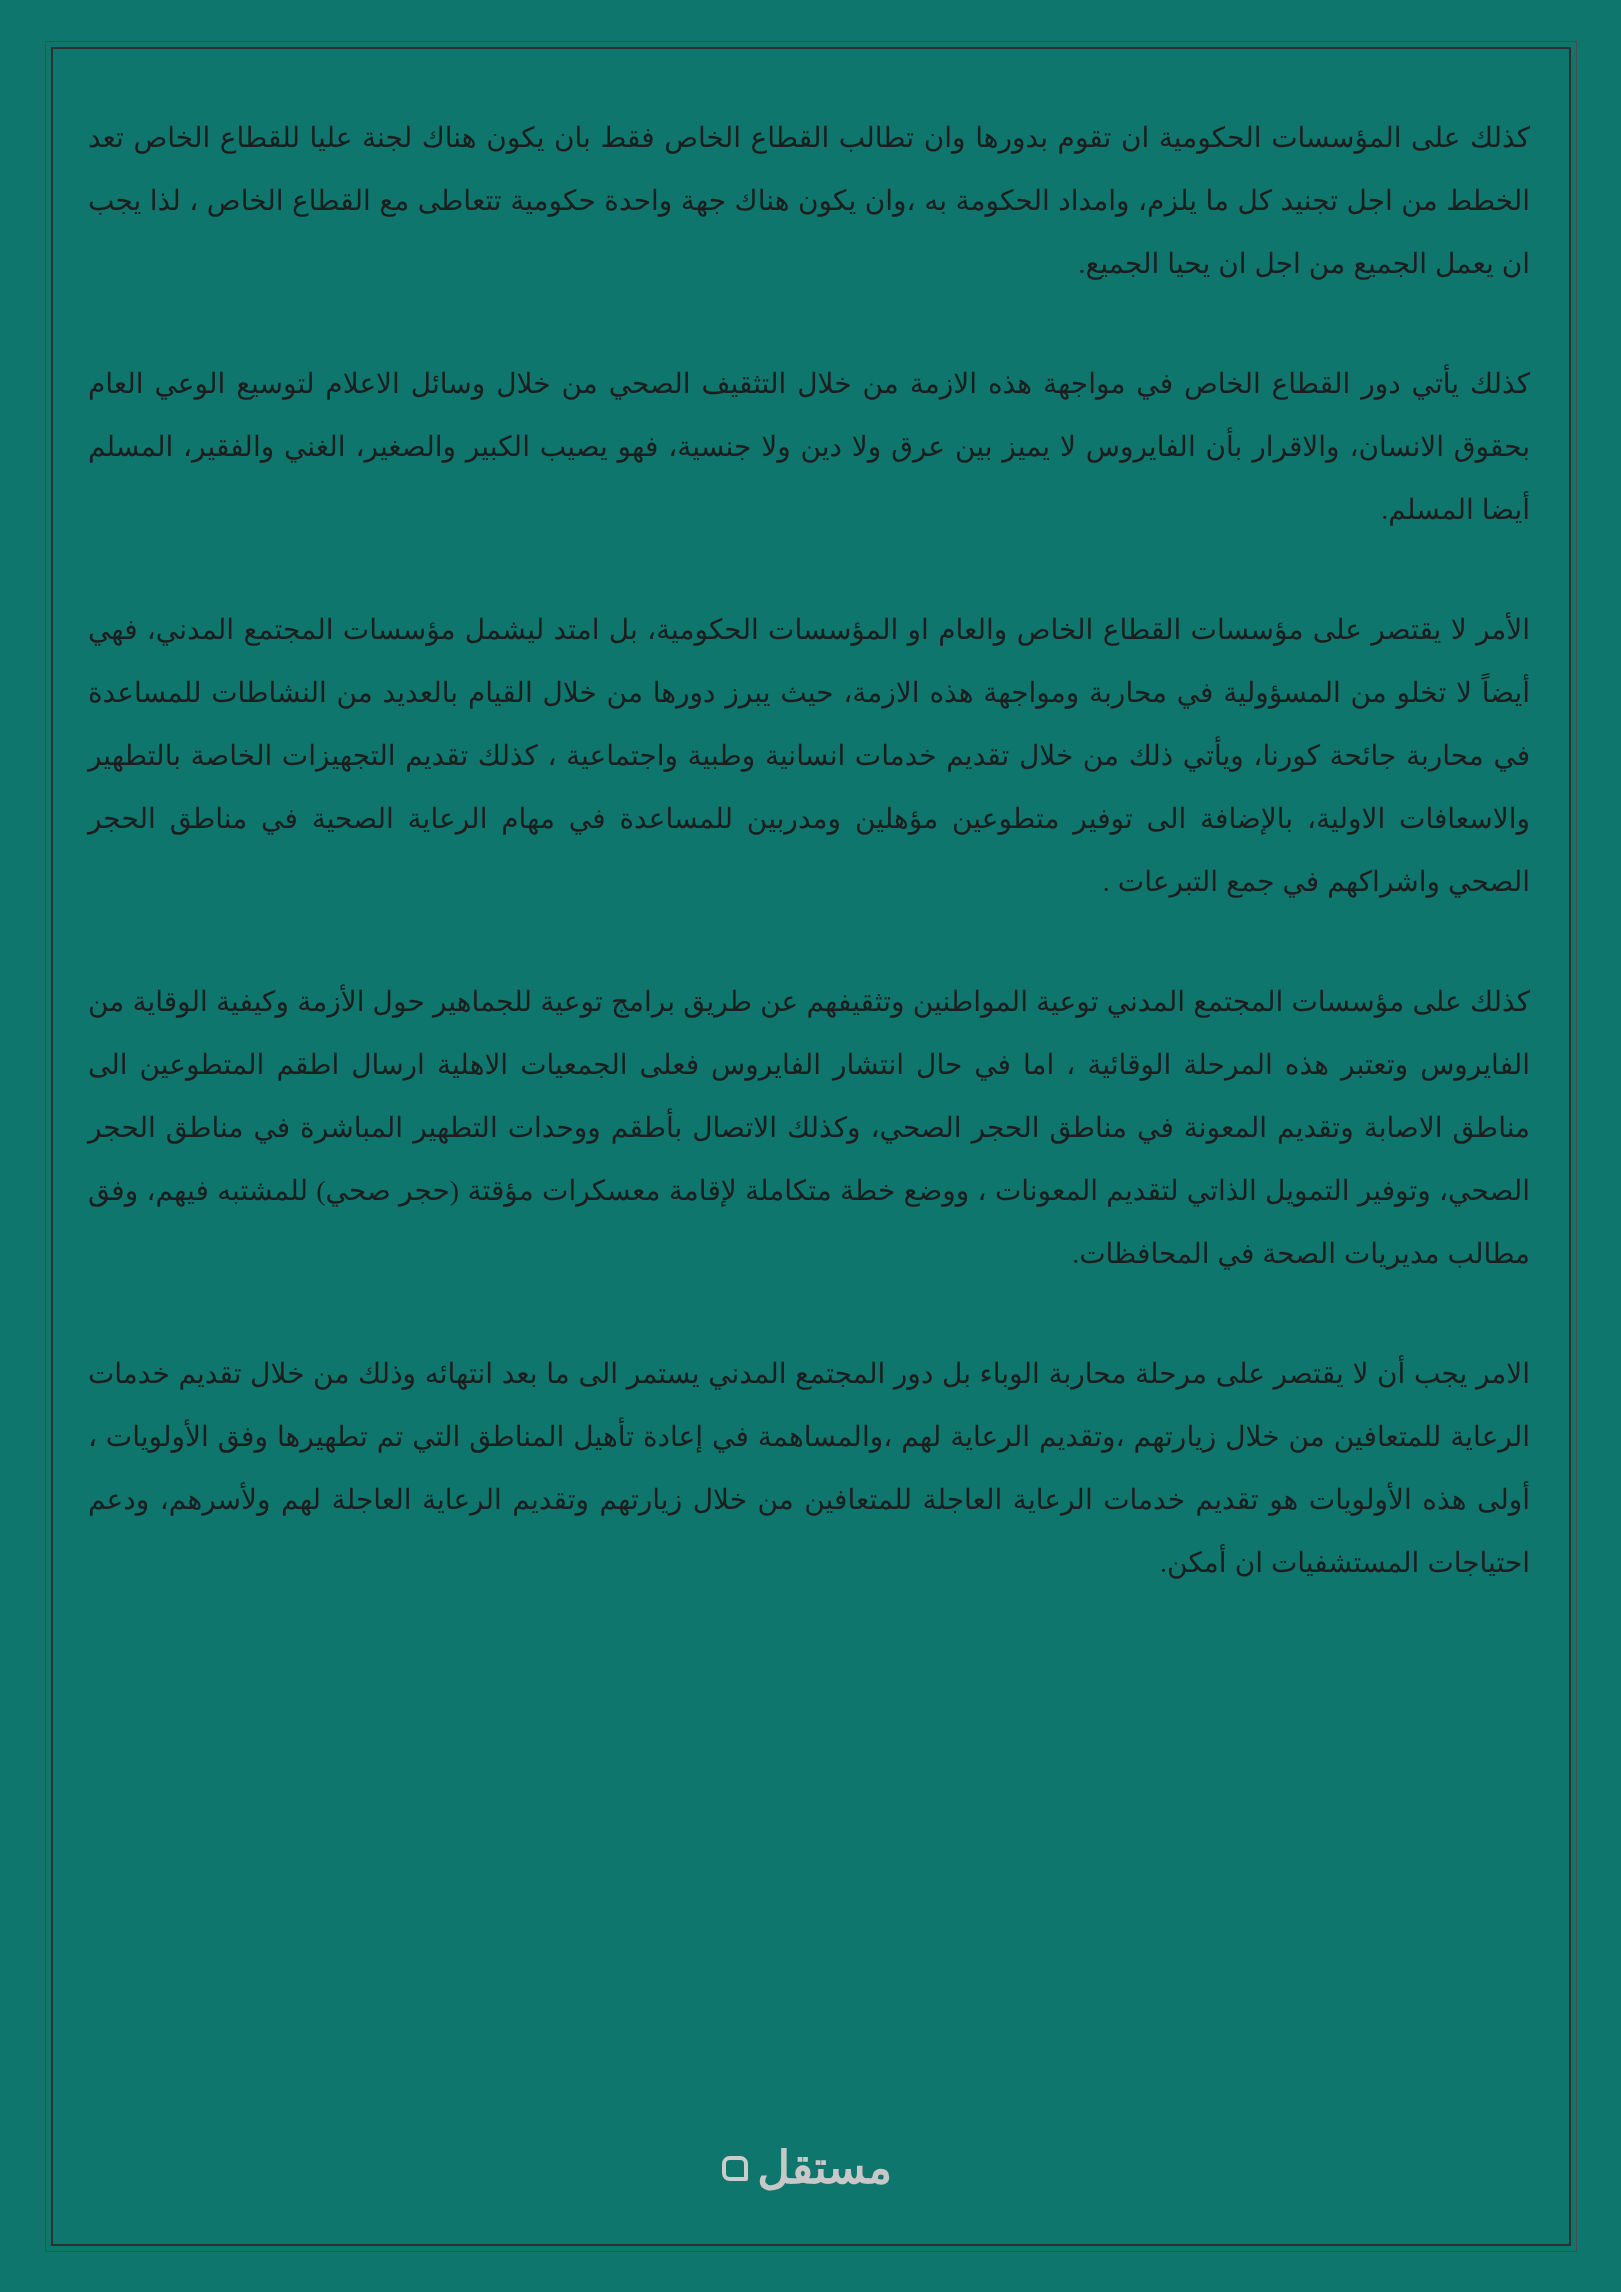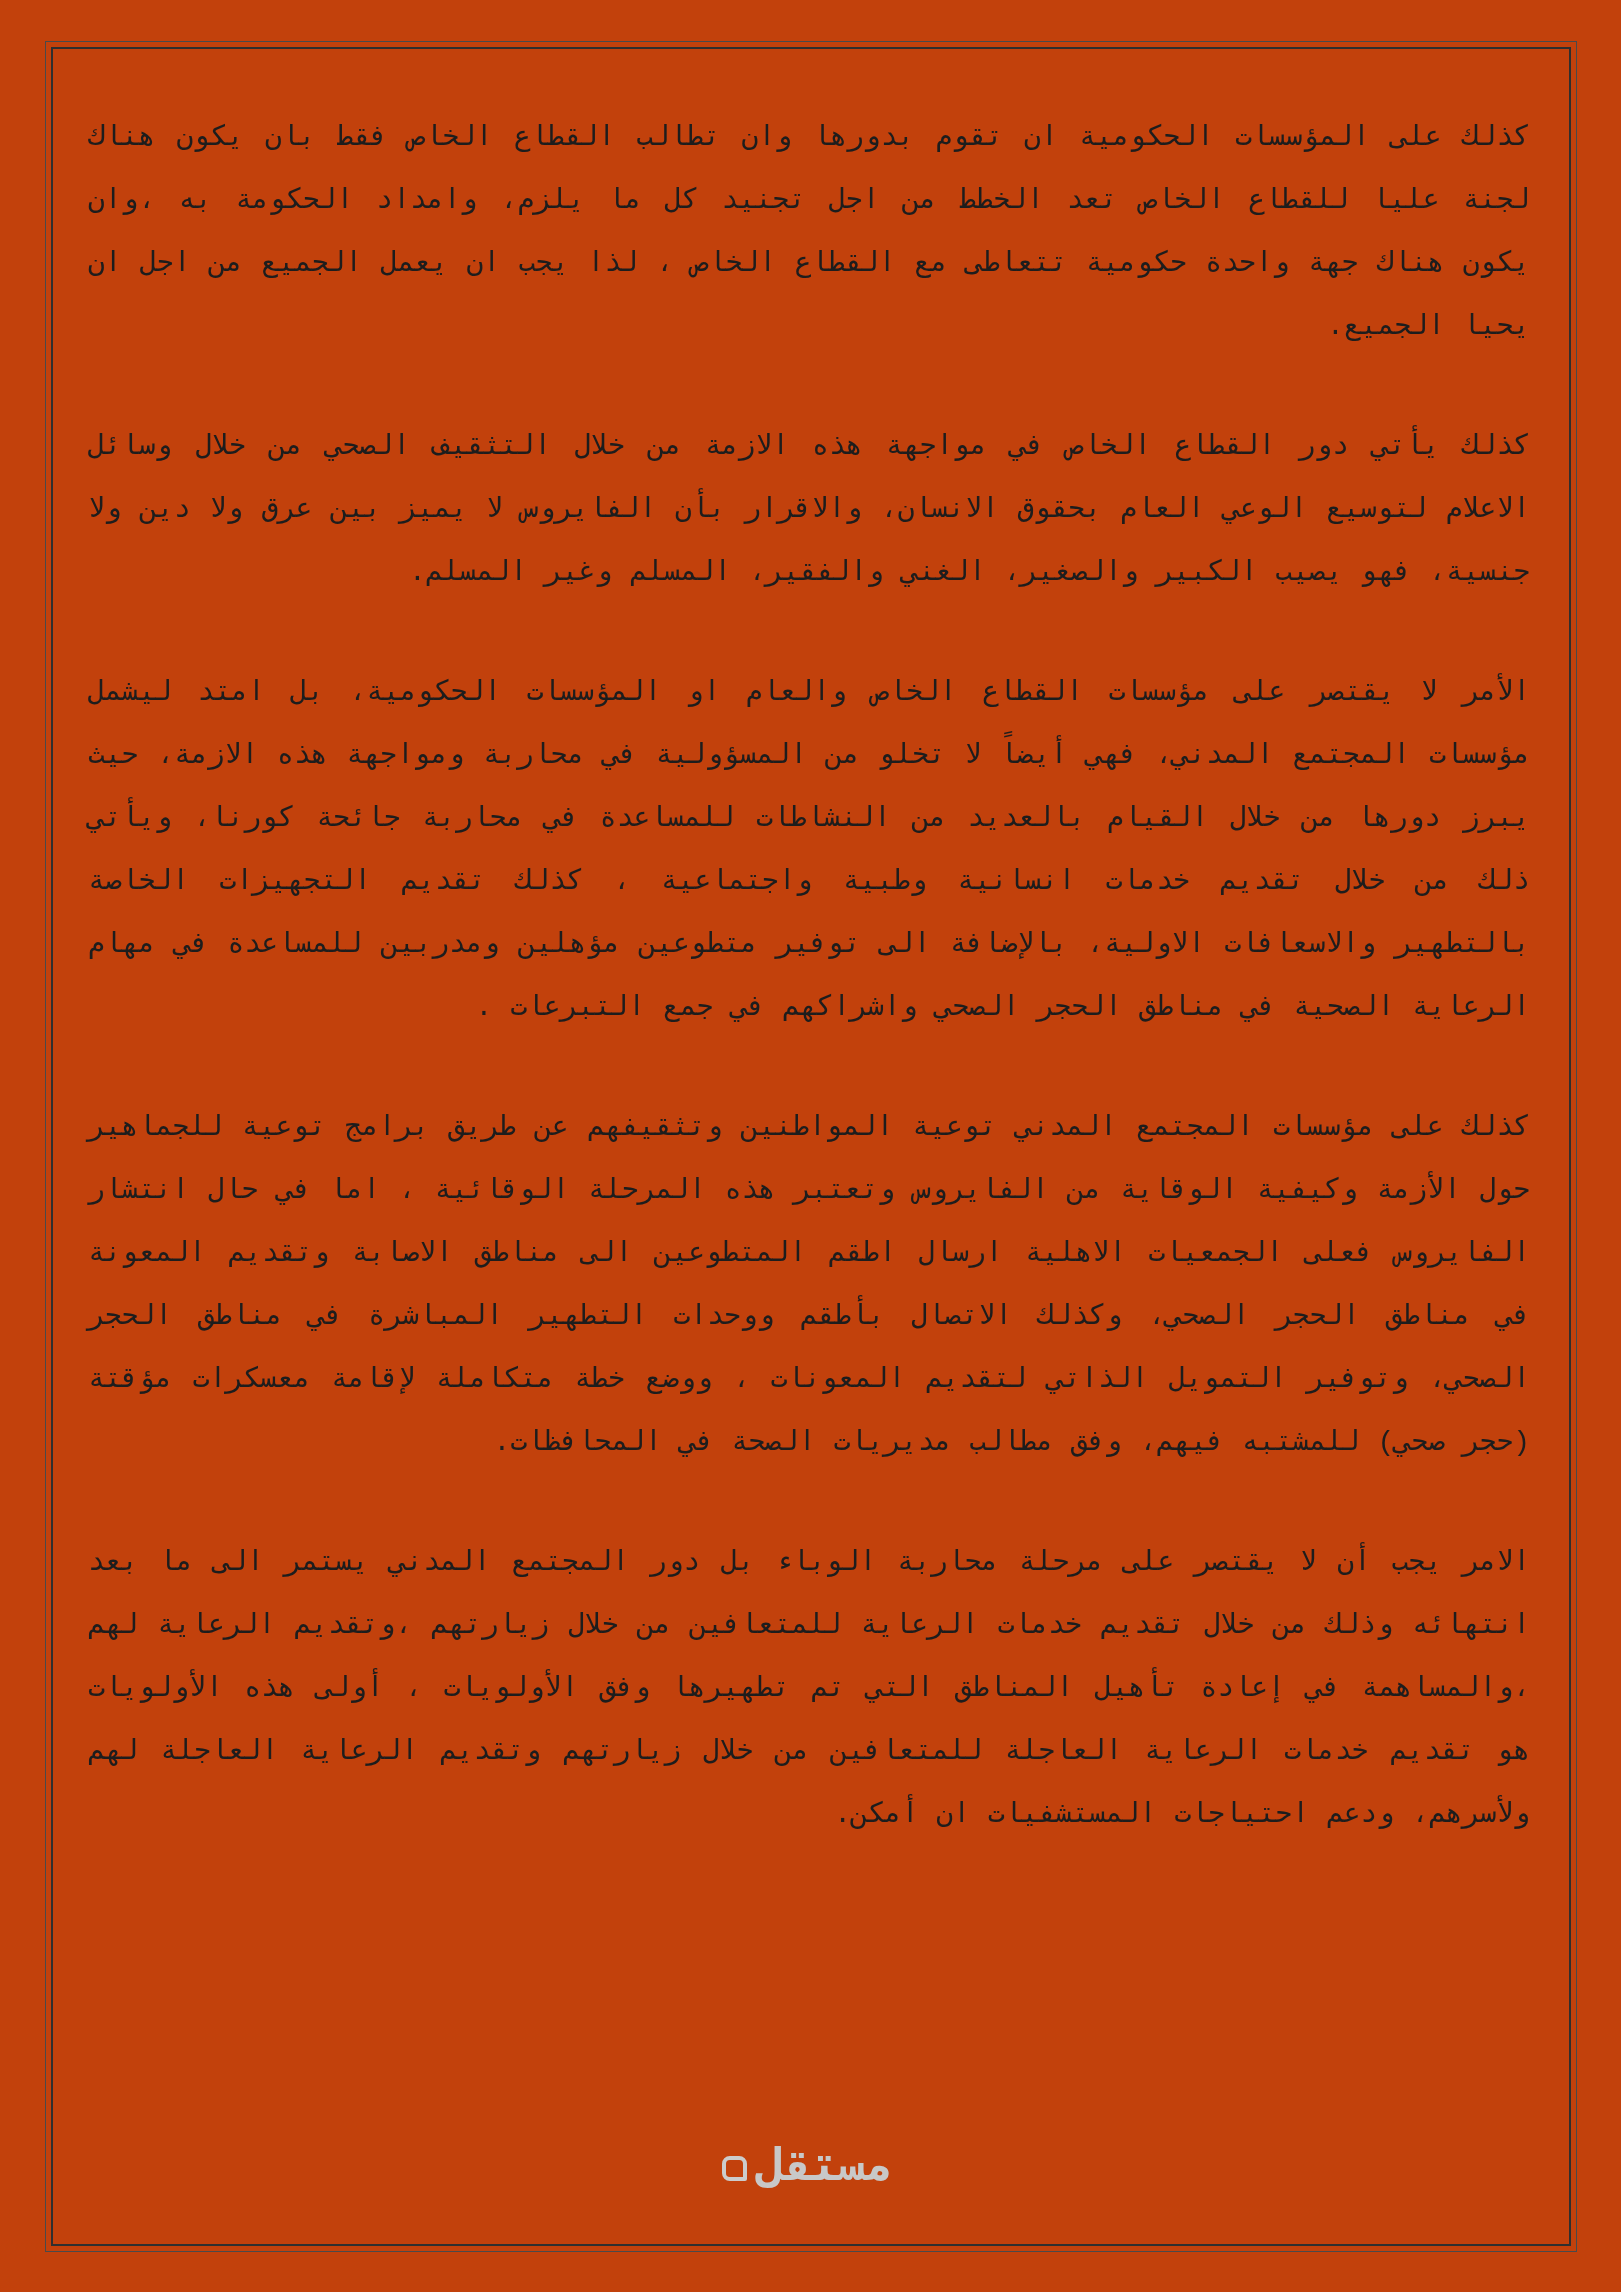--- a/index.html
+++ b/index.html
@@ -4,22 +4,22 @@
 <style>
   html, body {
     margin: 0;
     padding: 0;
     background: #ffffff;
   }
   .page {
     position: relative;
     width: 1621px;
     height: 2293px;
-    background: #c2410c;
-    font-family: Liberation Mono, monospace;
+    background: #0f766e;
+    font-family: Liberation Serif, serif;
     overflow: hidden;
   }
   
   .frame-outer {
     position: absolute;
     left: 45px;
     top: 41px;
     right: 44px;
     bottom: 41px;
     border: 1px solid #4a4a4a;
@@ -90,21 +90,21 @@
 </style>
 </head>
 <body>
 
 <div class="page">
   <div class="frame-outer">
     <div class="frame-inner">
 
       <div class="content">
         <p>كذلك على المؤسسات الحكومية ان تقوم بدورها وان تطالب القطاع الخاص فقط بان يكون هناك لجنة عليا للقطاع الخاص تعد الخطط من اجل تجنيد كل ما يلزم، وامداد الحكومة به ،وان يكون هناك جهة واحدة حكومية تتعاطى مع القطاع الخاص ، لذا يجب ان يعمل الجميع من اجل ان يحيا الجميع.</p>
-        <p>كذلك يأتي دور القطاع الخاص في مواجهة هذه الازمة من خلال التثقيف الصحي من خلال وسائل الاعلام لتوسيع الوعي العام بحقوق الانسان، والاقرار بأن الفايروس لا يميز بين عرق ولا دين ولا جنسية، فهو يصيب الكبير والصغير، الغني والفقير، المسلم وغير المسلم.</p>
+        <p>كذلك يأتي دور القطاع الخاص في مواجهة هذه الازمة من خلال التثقيف الصحي من خلال وسائل الاعلام لتوسيع الوعي العام بحقوق الانسان، والاقرار بأن الفايروس لا يميز بين عرق ولا دين ولا جنسية، فهو يصيب الكبير والصغير، الغني والفقير، المسلم أيضا المسلم.</p>
         <p>الأمر لا يقتصر على مؤسسات القطاع الخاص والعام او المؤسسات الحكومية، بل امتد ليشمل مؤسسات المجتمع المدني، فهي أيضاً لا تخلو من المسؤولية في محاربة  ومواجهة هذه الازمة، حيث يبرز دورها من  خلال القيام بالعديد من النشاطات للمساعدة في محاربة جائحة كورنا، ويأتي ذلك من خلال تقديم خدمات انسانية وطبية واجتماعية ، كذلك تقديم التجهيزات الخاصة بالتطهير والاسعافات الاولية، بالإضافة الى توفير متطوعين مؤهلين ومدربين للمساعدة في مهام الرعاية الصحية في مناطق الحجر الصحي واشراكهم في جمع التبرعات .</p>
         <p>كذلك على مؤسسات المجتمع المدني توعية المواطنين وتثقيفهم عن طريق  برامج توعية للجماهير حول الأزمة وكيفية الوقاية من الفايروس وتعتبر هذه المرحلة الوقائية ، اما في حال انتشار الفايروس فعلى الجمعيات الاهلية ارسال اطقم المتطوعين الى مناطق الاصابة وتقديم المعونة في مناطق الحجر الصحي، وكذلك الاتصال بأطقم ووحدات التطهير  المباشرة في مناطق الحجر الصحي، وتوفير التمويل الذاتي لتقديم المعونات ، ووضع خطة متكاملة لإقامة معسكرات مؤقتة (حجر صحي) للمشتبه فيهم، وفق مطالب مديريات الصحة في المحافظات.</p>
         <p>الامر يجب أن لا يقتصر  على مرحلة محاربة الوباء بل دور المجتمع المدني يستمر  الى ما بعد انتهائه  وذلك من خلال  تقديم خدمات الرعاية للمتعافين من خلال زيارتهم ،وتقديم الرعاية لهم ،والمساهمة في إعادة تأهيل المناطق التي تم تطهيرها وفق الأولويات ، أولى هذه الأولويات هو تقديم خدمات الرعاية العاجلة للمتعافين من خلال زيارتهم وتقديم الرعاية العاجلة لهم ولأسرهم، ودعم احتياجات المستشفيات ان أمكن.</p>
       </div>
 
       <div class="watermark">
         <div class="wm-row">
           <span class="wm-brand">مستقل</span>
           <span class="wm-bubble"></span>
         </div>

